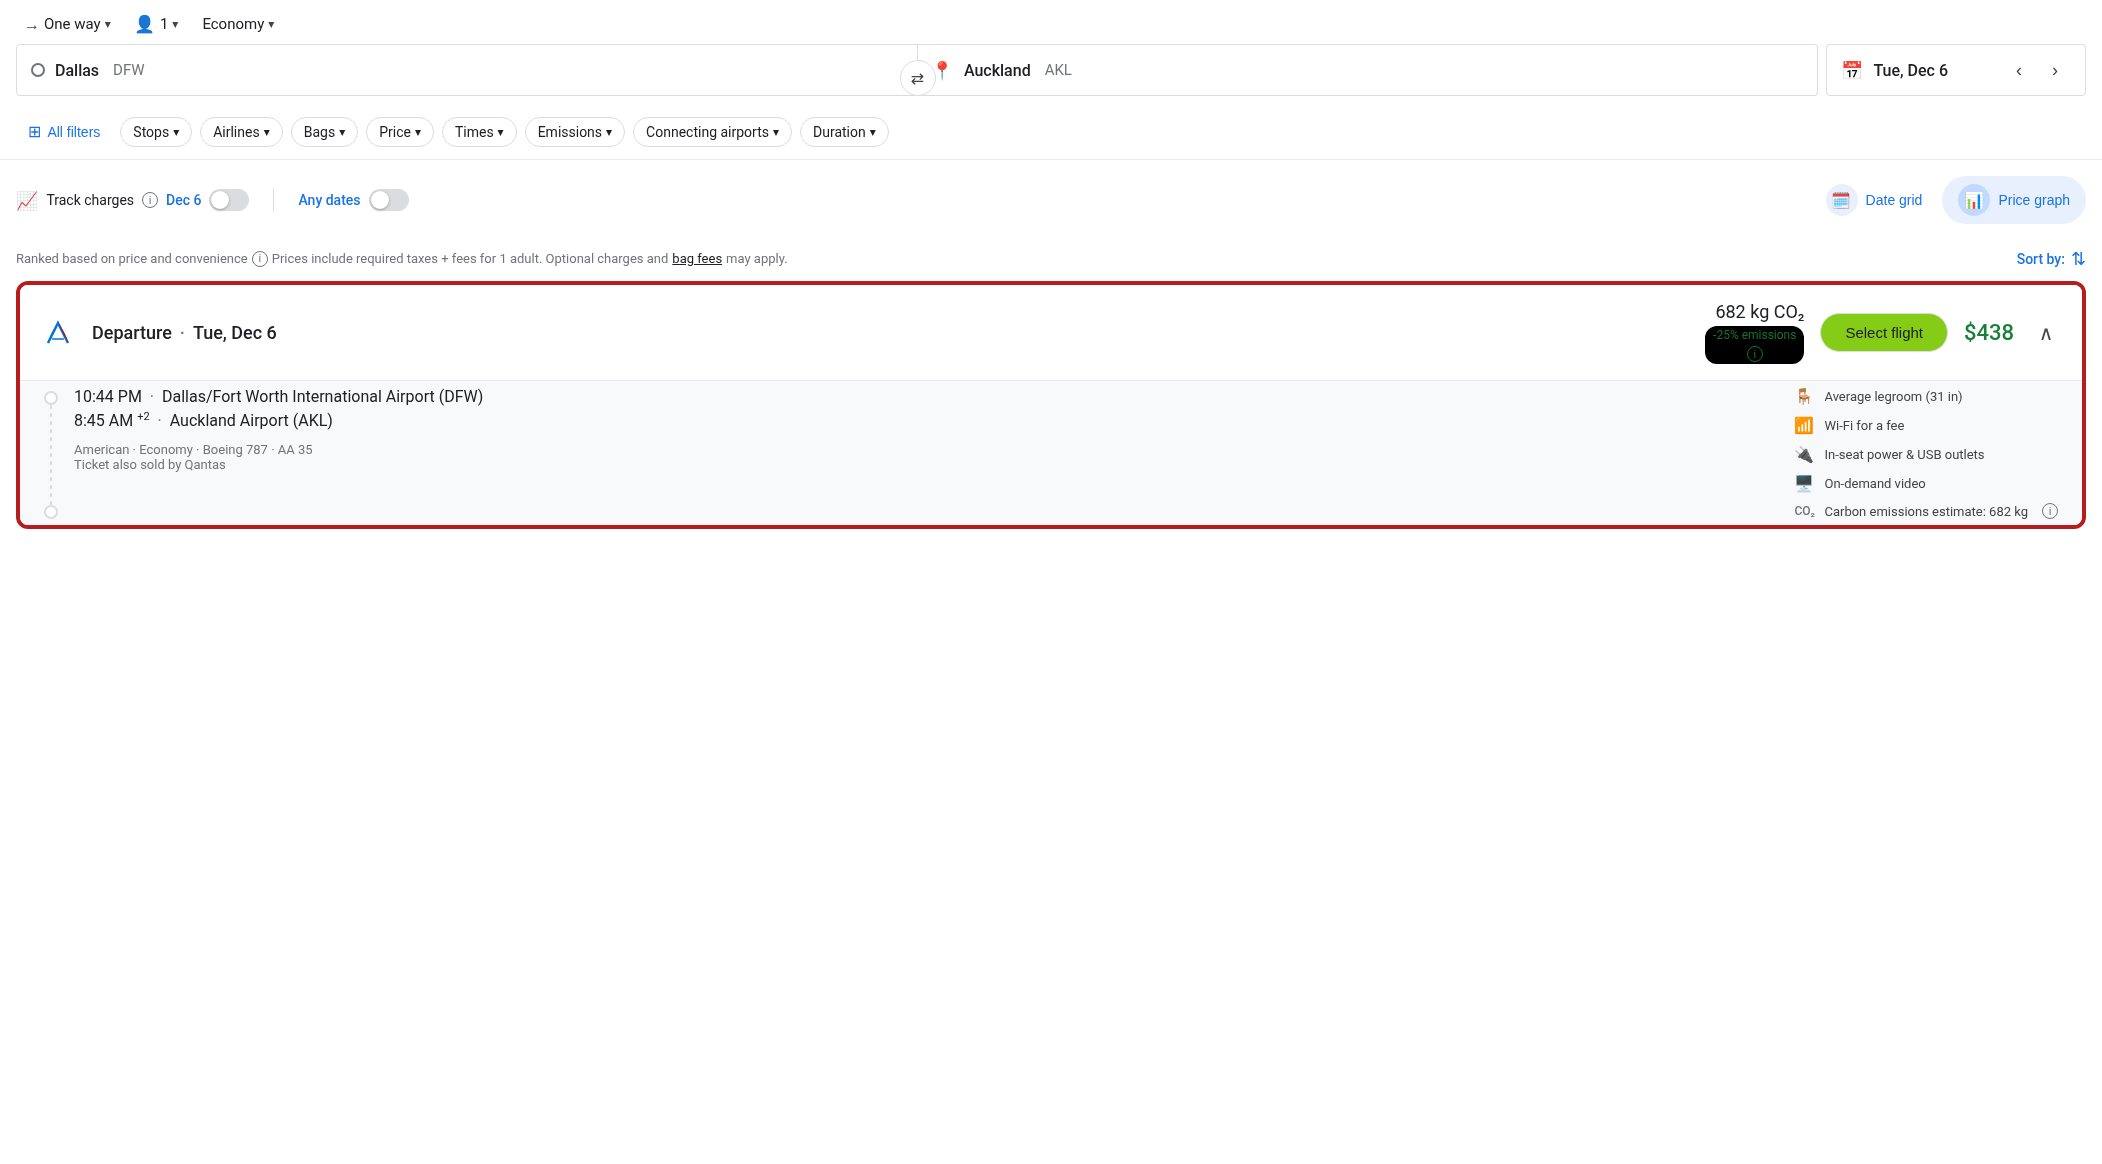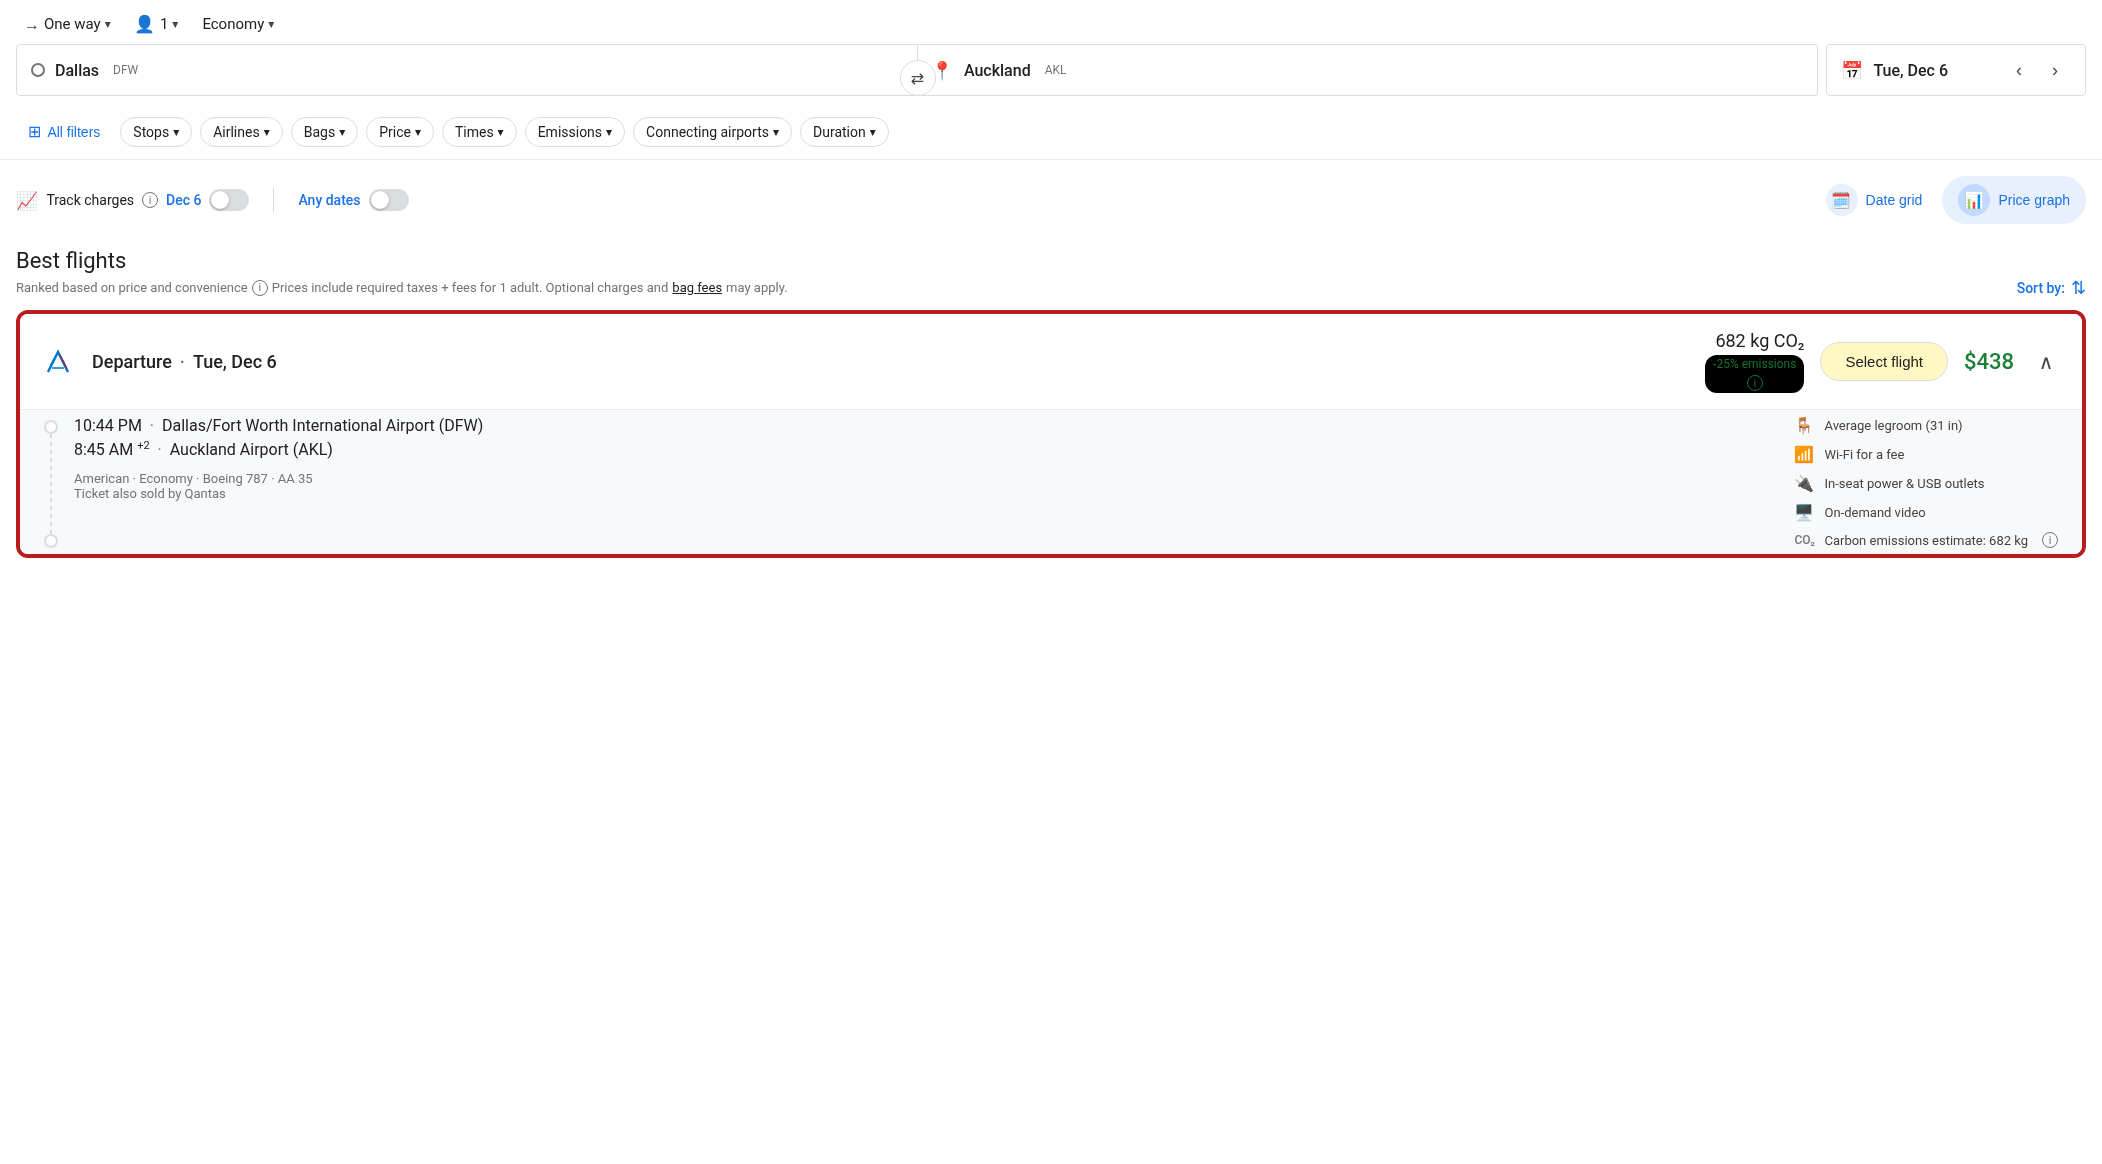--- a/index.html
+++ b/index.html
@@ -77,21 +77,21 @@
       align-items: flex-end;
       flex: 2;
       position: relative;
     }
     .city-name {
       font-size: 16px;
       font-weight: 500;
       color: #202124;
     }
     .city-code {
-      font-size: 12px;
+      font-size: 15px;
       color: #70757a;
       margin-left: 4px;
     }
     .date-box {
       display: flex;
       align-items: center;
       gap: 10px;
       border: 1px solid #dadce0;
       border-radius: 4px;
       padding: 0 14px;
@@ -309,21 +309,21 @@
       color: #137333;
       font-size: 12px;
       padding: 2px 8px;
       border-radius: 12px;
       display: flex;
       align-items: center;
       gap: 4px;
       flex-direction: column;
     }
     .select-flight-btn {
-      background: #fef9c3;
+      background: #84cc16;
       border: 1px solid #dadce0;
       border-radius: 24px;
       padding: 10px 24px;
       font-size: 15px;
       font-weight: 500;
       cursor: pointer;
       color: #202124;
       white-space: nowrap;
     }
     .price-value {
@@ -522,21 +522,20 @@
       <span>Date grid</span>
     </button>
     <button class="tool-btn active">
       <div class="tool-icon" style="background:#c2d9ff;">📊</div>
       <span>Price graph</span>
     </button>
   </div>
 </div>
 
 <div class="best-flights-section">
-  <h2 class="best-flights-title">Best flights</h2>
   <div style="display:flex;align-items:center;">
     <div class="best-flights-subtitle">
       <span>Ranked based on price and convenience</span>
       <div class="info-icon">i</div>
       <span>Prices include required taxes + fees for 1 adult. Optional charges and</span>
       <span class="bag-fees-link">bag fees</span>
       <span>may apply.</span>
     </div>
     <div class="sort-by">
       <span>Sort by:</span>

